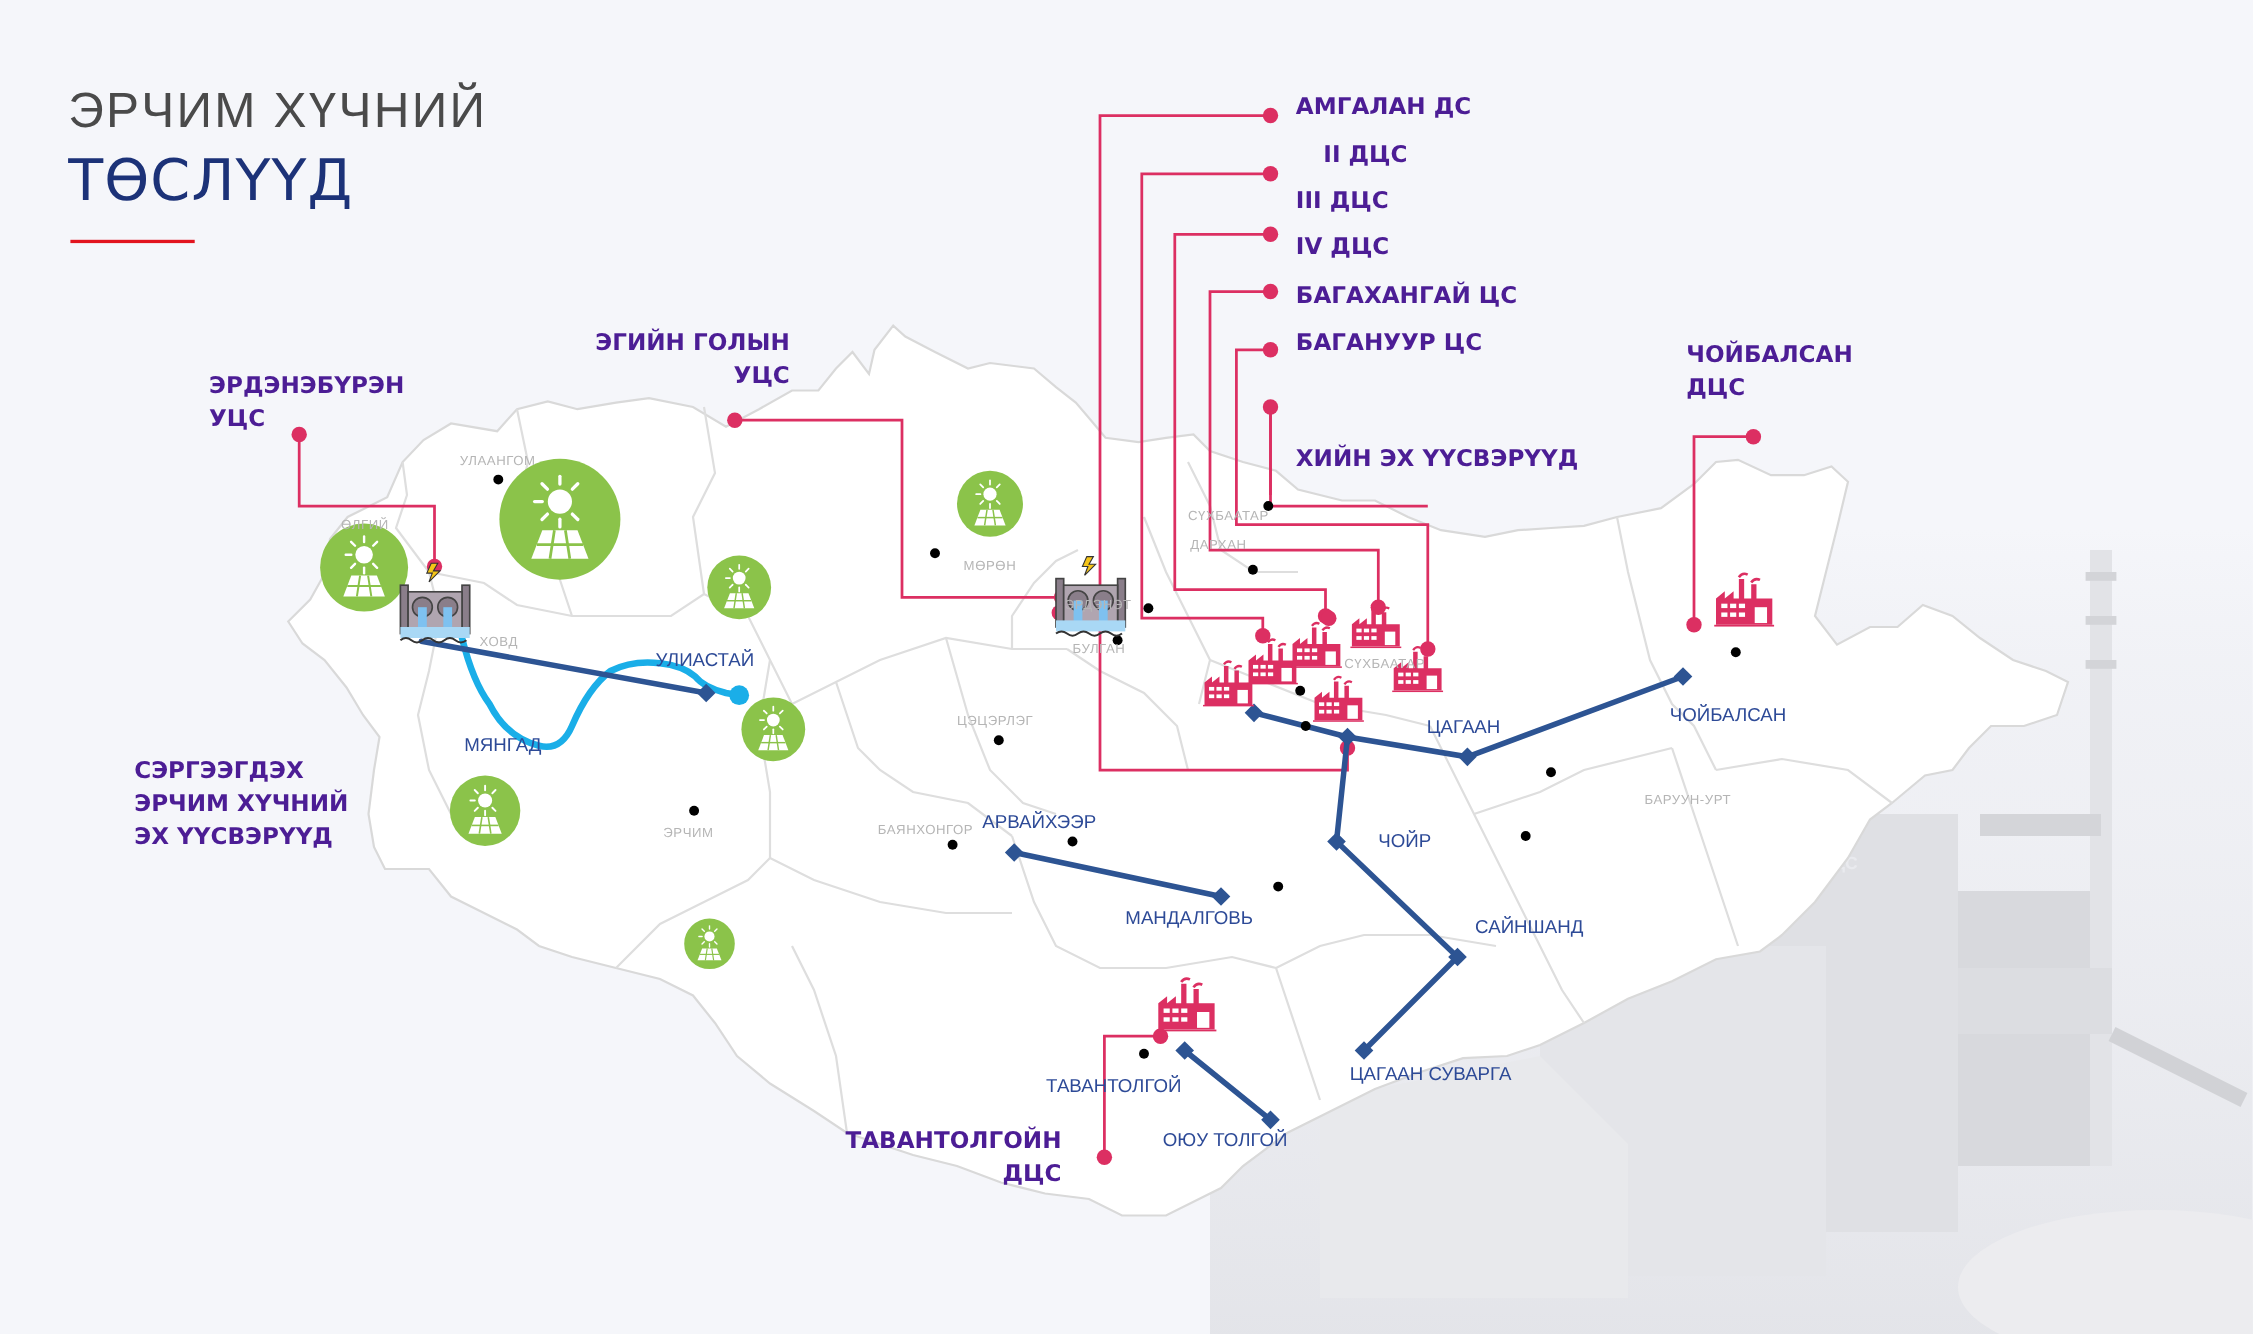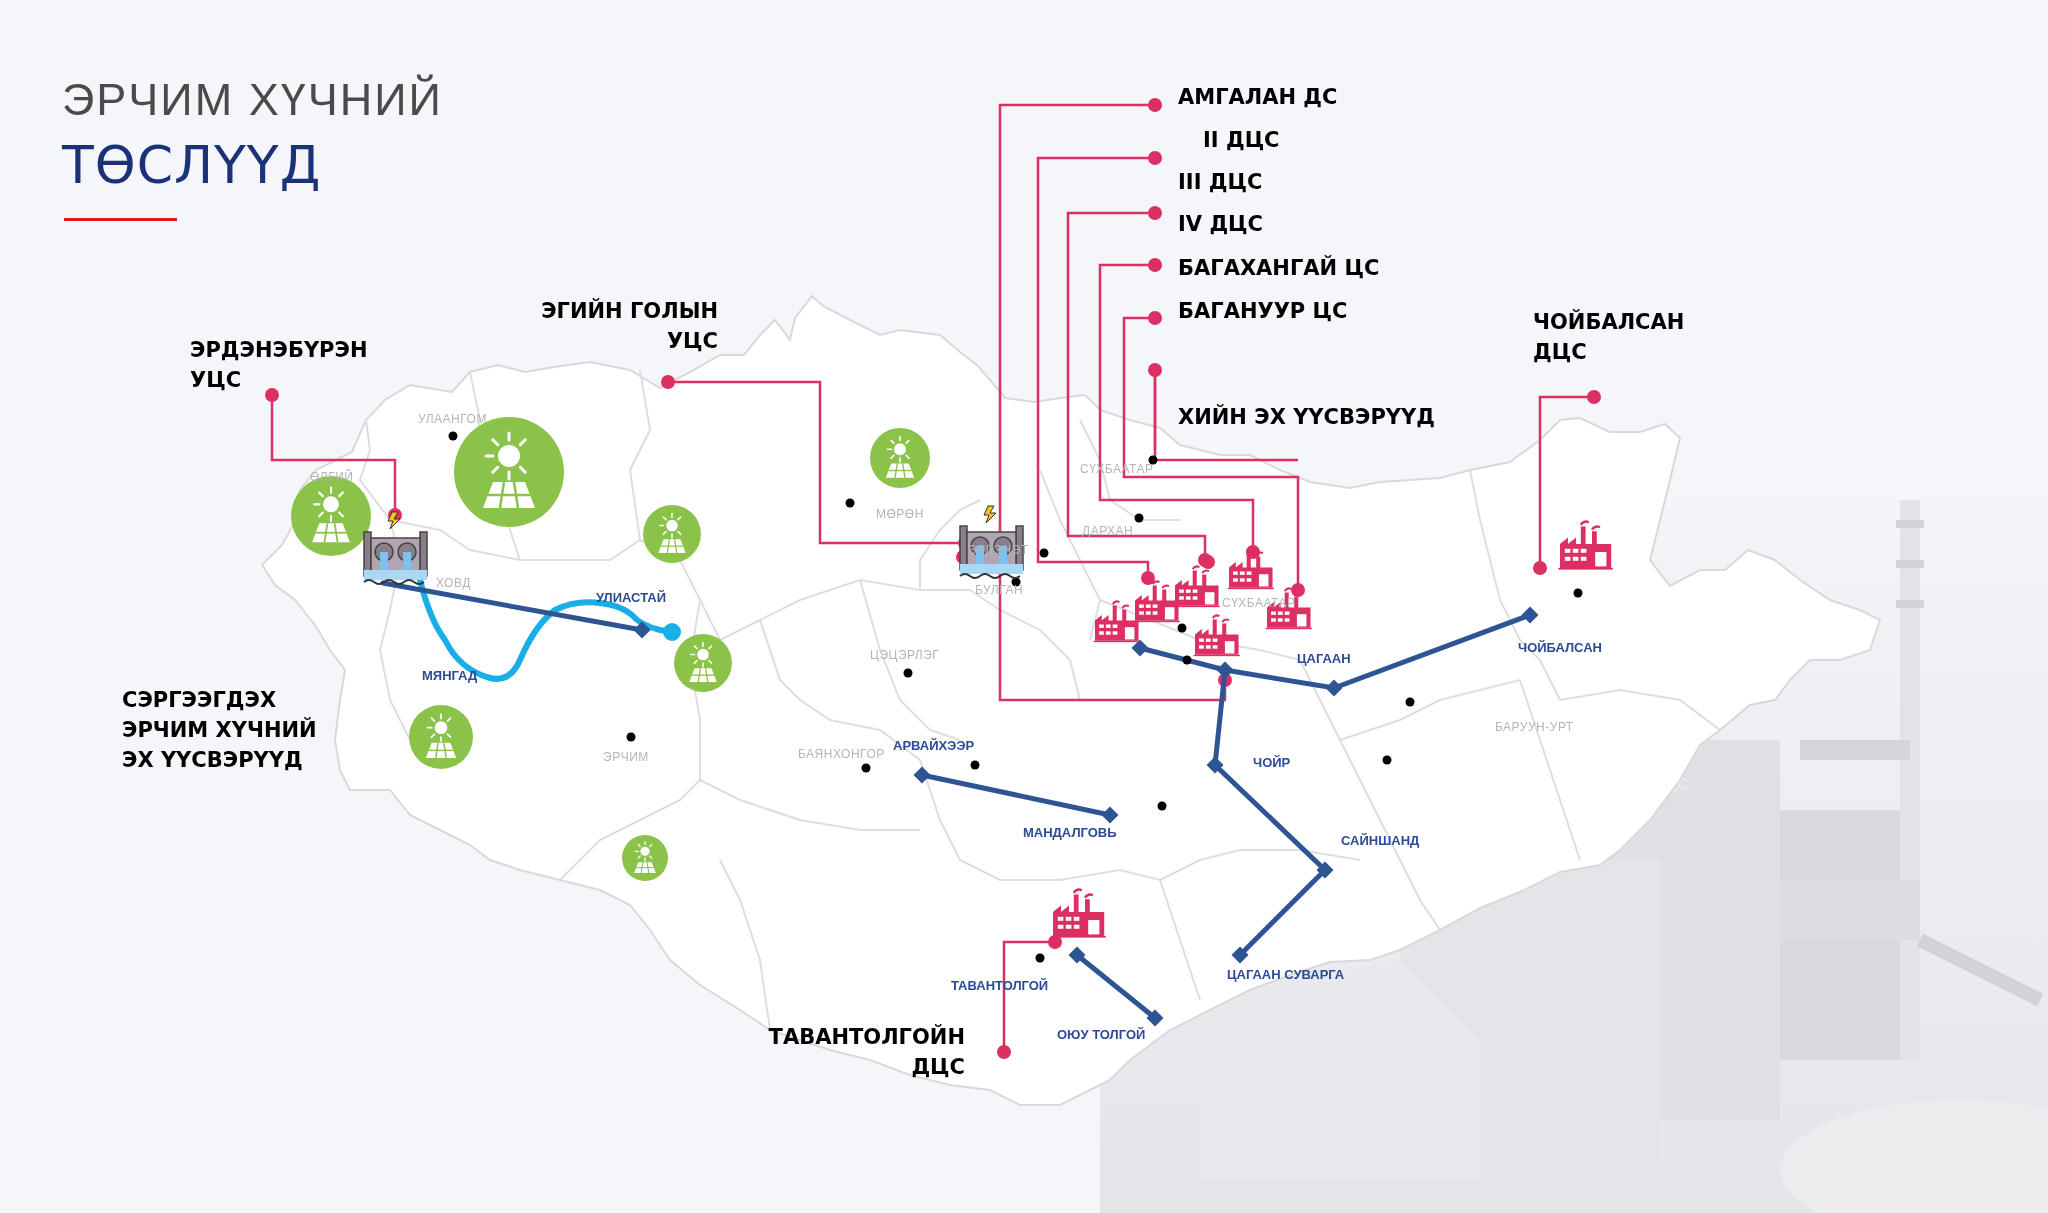--- a/index.html
+++ b/index.html
@@ -15,30 +15,30 @@
     font-size:45px; letter-spacing:2px; color:#4a4a4a; line-height:56px;
   }
   .title-line2 {
     font-family:"DejaVu Sans",sans-serif; font-weight:normal;
     font-size:52px; letter-spacing:1px; color:#1c3278; line-height:62px; margin-top:6px;
   }
   .title-rule { position:absolute; left:64px; top:218px; width:113px; height:3px; background:#e2141e; }
   #map { position:absolute; left:0; top:0; width:2048px; height:1213px; }
   .callout {
     position:absolute; font-family:"DejaVu Sans",sans-serif; font-weight:bold;
-    font-size:21px; color:#000000; line-height:30px; white-space:pre-line;
+    font-size:21px; color:#4c1d95; line-height:30px; white-space:pre-line;
   }
   .callout.right { text-align:right; }
   .city {
     position:absolute; font-family:"Liberation Sans",sans-serif;
     font-size:12px; color:#b5b5b5; letter-spacing:0.5px; white-space:nowrap;
   }
   .node-label {
-    position:absolute; font-family:"Liberation Sans",sans-serif; font-weight:bold;
-    font-size:13px; color:#2d4a97; white-space:nowrap;
+    position:absolute; font-family:"Liberation Sans",sans-serif; font-weight:normal;
+    font-size:17px; color:#2d4a97; white-space:nowrap;
   }
 </style>
 </head>
 <body>
 
 <svg class="bg-plant" viewBox="0 0 948 733">
   <defs>
     <linearGradient id="fadeG" x1="0" y1="0" x2="0" y2="1">
       <stop offset="0" stop-color="#f5f6fa" stop-opacity="1"></stop>
       <stop offset="0.35" stop-color="#e6e7ec" stop-opacity="0.6"></stop>
@@ -439,21 +439,21 @@
 ЭРЧИМ ХҮЧНИЙ
 ЭХ ҮҮСВЭРҮҮД</div>
 <div class="callout right" style="left:720px; top:1022px; width:245px;">ТАВАНТОЛГОЙН
 ДЦС</div>
 
 <div class="city" style="left:418px; top:412px;">УЛААНГОМ</div>
 <div class="city" style="left:310px; top:470px;">ӨЛГИЙ</div>
 <div class="city" style="left:436px; top:576px;">ХОВД</div>
 <div class="city" style="left:876px; top:507px;">МӨРӨН</div>
 <div class="city" style="left:1080px; top:462px;">СҮХБААТАР</div>
-<div class="city" style="left:1082px; top:524px;text-align:right;">ДАРХАН</div>
+<div class="city" style="left:1082px; top:488px;text-align:right;">ДАРХАН</div>
 <div class="city" style="left:968px; top:543px;">ЭРДЭНЭТ</div>
 <div class="city" style="left:975px; top:583px;">БУЛГАН</div>
 <div class="city" style="left:870px; top:648px;">ЦЭЦЭРЛЭГ</div>
 <div class="city" style="left:798px; top:747px;">БАЯНХОНГОР</div>
 <div class="city" style="left:603px; top:750px;">ЭРЧИМ</div>
 <div class="city" style="left:1495px; top:720px;">БАРУУН-УРТ</div>
 <div class="city" style="left:1222px; top:596px;">СҮХБААТАР</div>
 
 <div class="node-label" style="left:596px; top:590px;">УЛИАСТАЙ</div>
 <div class="node-label" style="left:422px; top:668px;">МЯНГАД</div>

